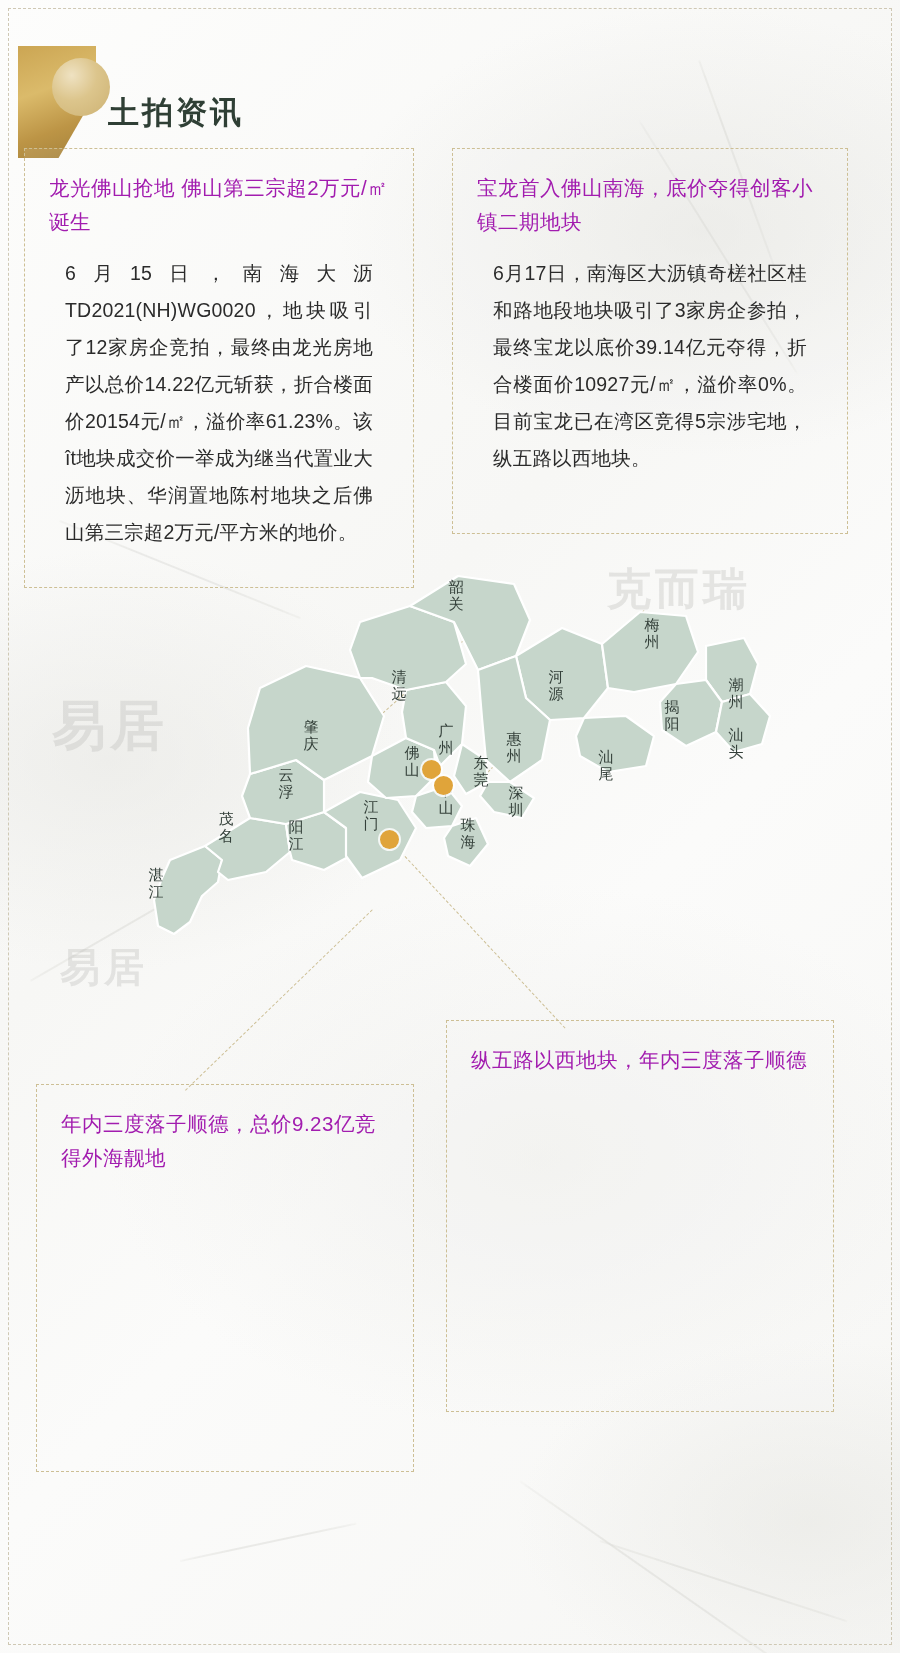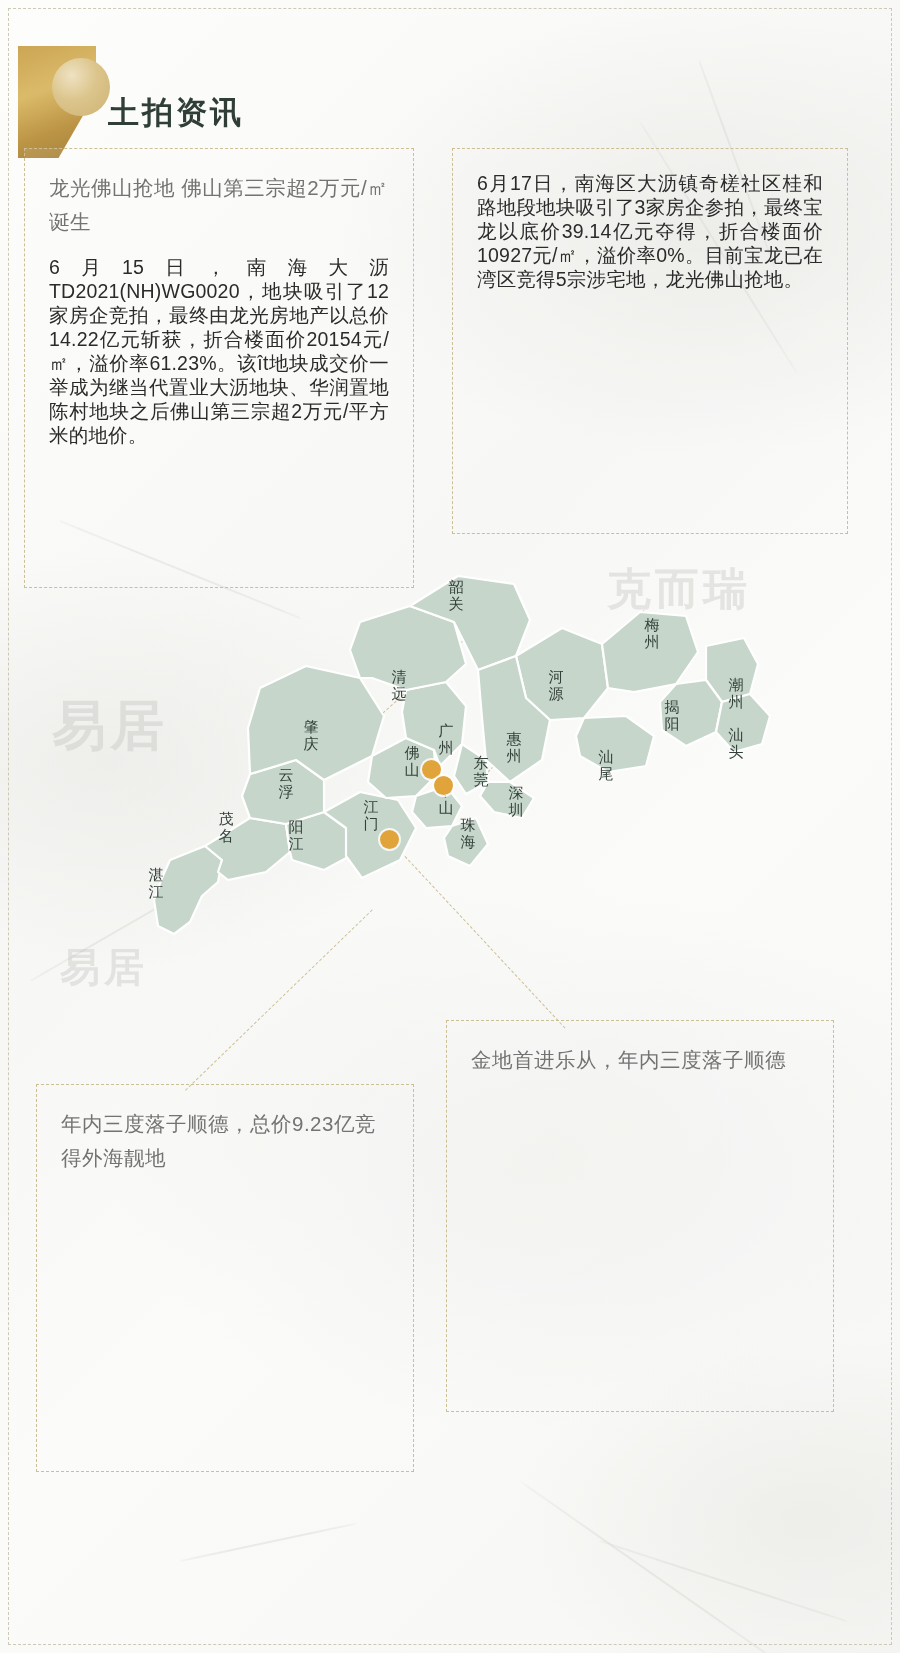--- a/index.html
+++ b/index.html
@@ -87,32 +87,32 @@
 
   
   .card {
     position: absolute;
     border: 1px dashed #cdbf95;
     box-sizing: border-box;
     padding: 22px 24px 18px 24px;
     background: rgba(255,255,255,0.08);
   }
   .card-title {
-    color: #737373;
+    color: #a21caf;
     font-size: 20.5px;
     line-height: 34px;
     margin: 0 0 16px 0;
     font-weight: normal;
     letter-spacing: 0.5px;
   }
   .card-body {
     color: #2b2b2b;
     font-size: 19.5px;
-    line-height: 24px;
-    margin: 0;
+    line-height: 37px;
+    margin: 16px;
     letter-spacing: 0.2px;
     text-align: justify;
   }
 
   #card-longguang { left: 24px;  top: 148px;  width: 390px; height: 440px; }
   #card-baolong  { left: 452px;  top: 148px;  width: 396px; height: 386px; }
   #card-jiangxi  { left: 36px;   top: 1084px; width: 378px; height: 388px; }
   #card-jindi    { left: 446px;  top: 1020px; width: 388px; height: 392px; }
 
   
@@ -184,29 +184,30 @@
 <div class="connector" style="left:470px; top:790px; width:250px; transform:rotate(-46deg);"></div>
 <div class="connector" style="left:395px; top:845px; width:250px; transform:rotate(47deg);"></div>
 <div class="connector" style="left:185px; top:1090px; width:260px; transform:rotate(-44deg);"></div>
 
 <div class="card" id="card-longguang">
   <h2 class="card-title">龙光佛山抢地 佛山第三宗超2万元/㎡诞生</h2>
   <p class="card-body">6月15日，南海大沥TD2021(NH)WG0020，地块吸引了12家房企竞拍，最终由龙光房地产以总价14.22亿元斩获，折合楼面价20154元/㎡，溢价率61.23%。该ît地块成交价一举成为继当代置业大沥地块、华润置地陈村地块之后佛山第三宗超2万元/平方米的地价。</p>
 </div>
 
 <div class="card" id="card-baolong">
-  <p class="card-body">6月17日，南海区大沥镇奇槎社区桂和路地段地块吸引了3家房企参拍，最终宝龙以底价39.14亿元夺得，折合楼面价10927元/㎡，溢价率0%。目前宝龙已在湾区竞得5宗涉宅地，龙光佛山抢地。</p>
+  <h2 class="card-title">宝龙首入佛山南海，底价夺得创客小镇二期地块</h2>
+  <p class="card-body">6月17日，南海区大沥镇奇槎社区桂和路地段地块吸引了3家房企参拍，最终宝龙以底价39.14亿元夺得，折合楼面价10927元/㎡，溢价率0%。目前宝龙已在湾区竞得5宗涉宅地，纵五路以西地块。</p>
 </div>
 
 <div class="card" id="card-jiangxi">
   <h2 class="card-title">年内三度落子顺德，总价9.23亿竞得外海靓地</h2>
 </div>
 
 <div class="card" id="card-jindi">
-  <h2 class="card-title">金地首进乐从，年内三度落子顺德</h2>
+  <h2 class="card-title">纵五路以西地块，年内三度落子顺德</h2>
 </div>
 
 <div class="map-wrap">
   <svg viewBox="0 0 700 470" preserveAspectRatio="xMidYMid meet">
     <g fill="#c6d6cb" stroke="#ffffff" stroke-width="2.2" stroke-linejoin="round">
 
       <path d="M60 300 L95 286 L112 300 L108 322 L92 336 L80 362 L64 374 L48 366 L44 340 L52 318 Z"></path>
 
       <path d="M95 286 L140 258 L176 264 L180 292 L156 312 L118 320 L108 312 L112 300 Z"></path>
 

